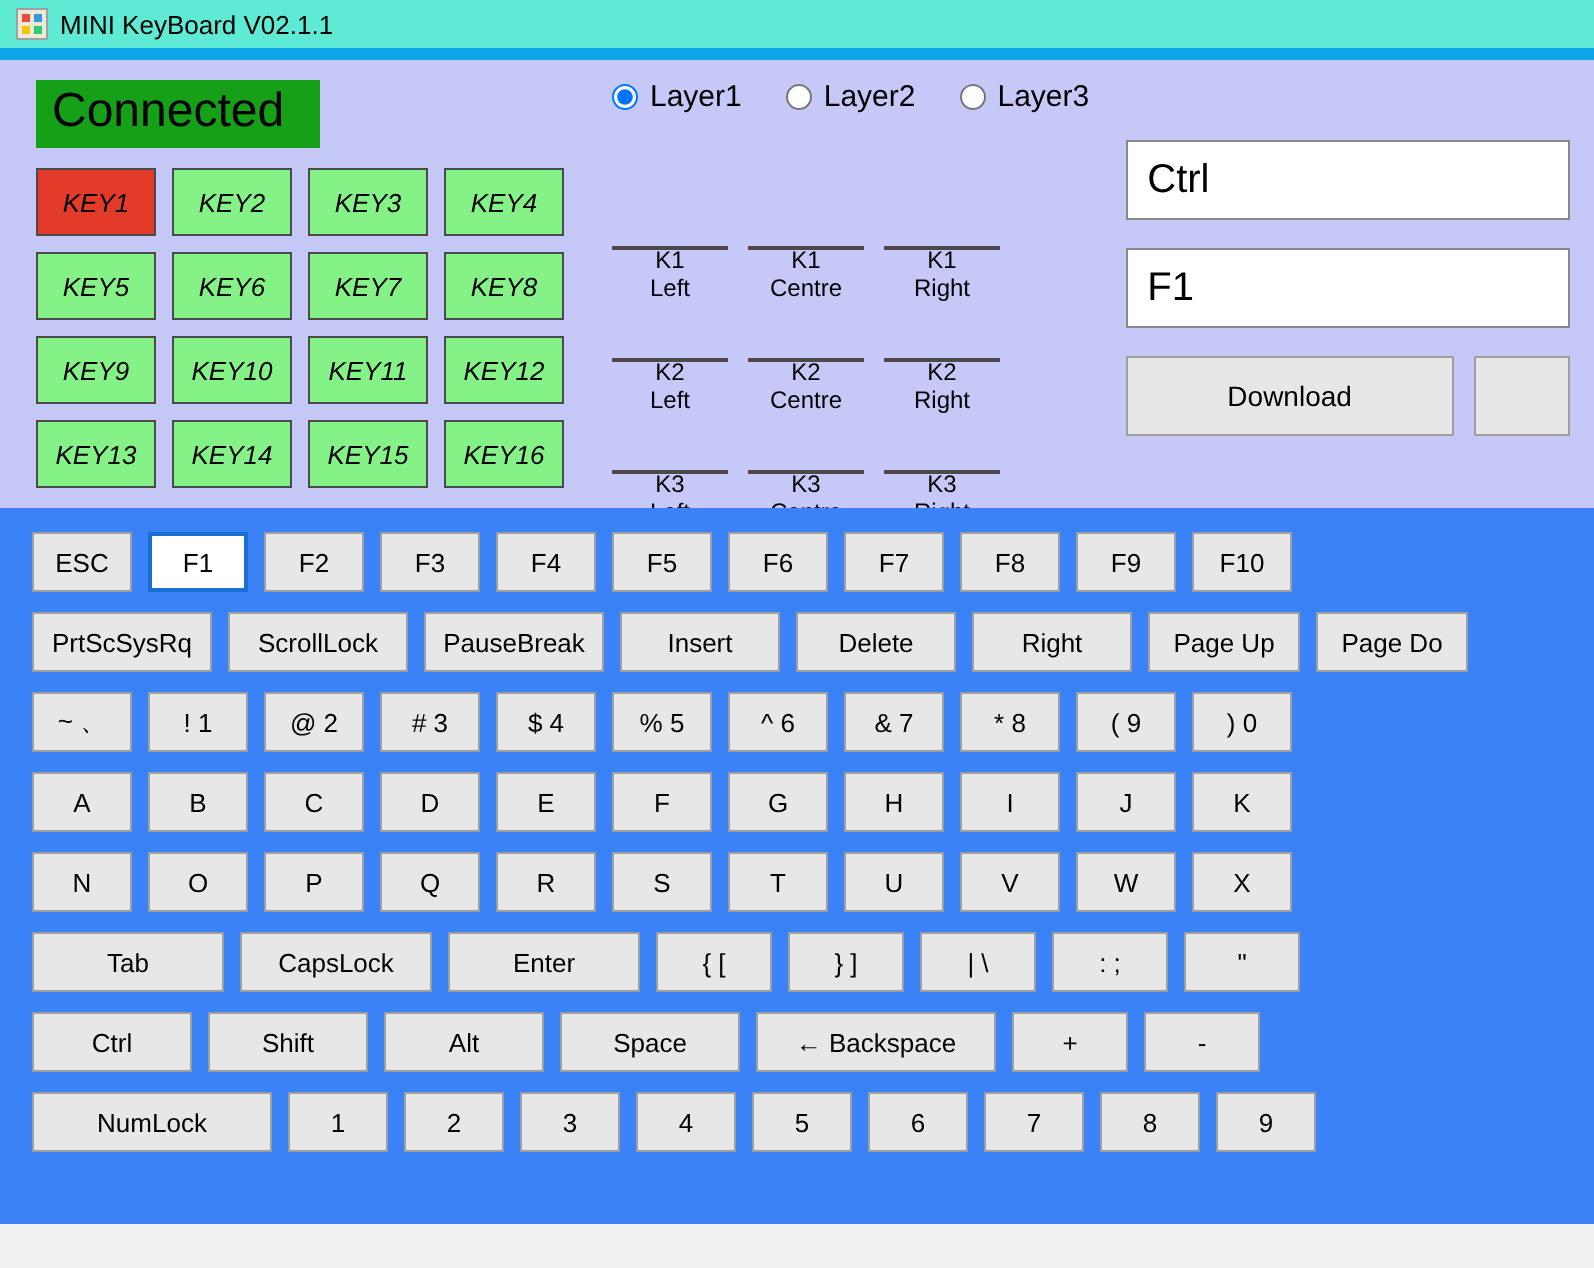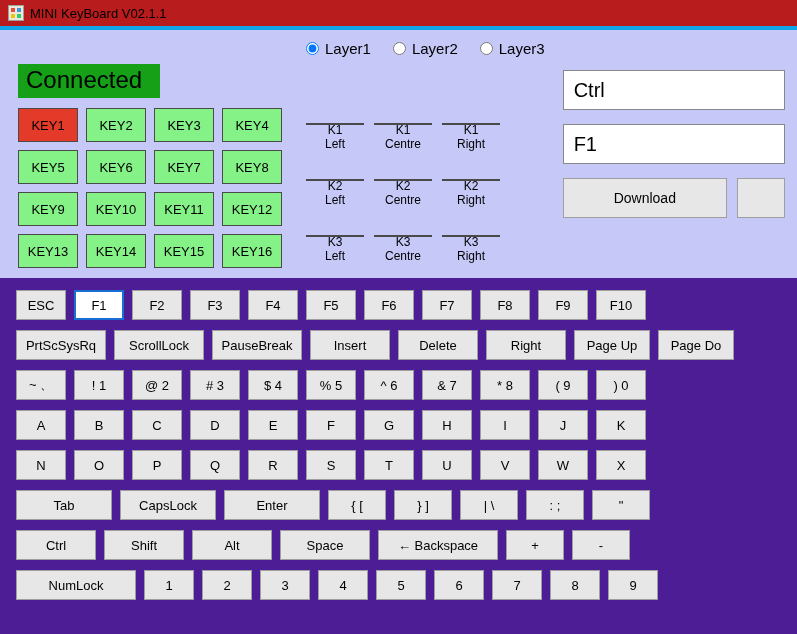--- a/index.html
+++ b/index.html
@@ -8,26 +8,26 @@
     font-family: "Segoe UI", Arial, sans-serif;
     font-size: 13px;
     background: #f0f0f0;
     color: #000;
     overflow: hidden;
     width: 797px;
     height: 634px;
   }
   .titlebar {
     height: 30px;
-    background: #b91c1c;
+    background: #5eead4;
     display: flex;
     align-items: center;
     padding: 0 8px;
     font-size: 13px;
-    border-bottom: 4px solid #0ea5e9;
+    border-bottom: 6px solid #0ea5e9;
   }
   .titlebar .icon {
     width: 16px; height: 16px;
     margin-right: 6px;
     background: #ece9d8;
     border: 1px solid #a0a0a0;
     display:inline-block;
     position:relative;
   }
   .titlebar .icon::before{
@@ -46,27 +46,27 @@
     gap: 18px;
   }
   .left-block { width: 270px; }
   .status-bar {
     background: #15a018;
     color: #000;
     font-size: 24px;
     padding: 2px 8px 4px;
     width: 142px;
     margin-bottom: 10px;
-    margin-top: 24px;
   }
   .keygrid {
     display: grid;
     grid-template-columns: repeat(4, 60px);
     grid-auto-rows: 34px;
     gap: 8px 8px;
+    font-style: italic;
   }
   .keybtn {
     background: #85f287;
     border: 1px solid #4a4a4a;
     display:flex;align-items:center;justify-content:center;
     font-size:13px;
     cursor:pointer;
   }
   .keybtn.sel { background:#e43a2a; }
   .mid-block { flex:0 0 auto; padding-top:0; }
@@ -107,21 +107,21 @@
   .sidetabs{
     width:110px;background:#e8e8e8;
     display:flex;flex-direction:column;
     padding-top:8px;
   }
   .sidetab{
     height:46px;display:flex;align-items:center;justify-content:center;
     font-size:13px;color:#333;cursor:pointer;
   }
   .vkeys{
-    flex:1;background:#4c1d95;
+    flex:1;background:#3b82f6;
     padding:12px 0 12px 16px;
     overflow:hidden;
   }
   .vrow{display:flex;gap:8px;margin-bottom:10px;}
   .vk{ background:#e7e7e7;border:1px solid #9f9f9f;
     display:flex;align-items:center;justify-content:center;
     font-size:13px;cursor:pointer;height:30px;flex:0 0 auto;}
   .vk.sel{border:2px solid #1a6fd6;background:#fff;}
   .w50{width:50px;}
   .w58{width:58px;}

